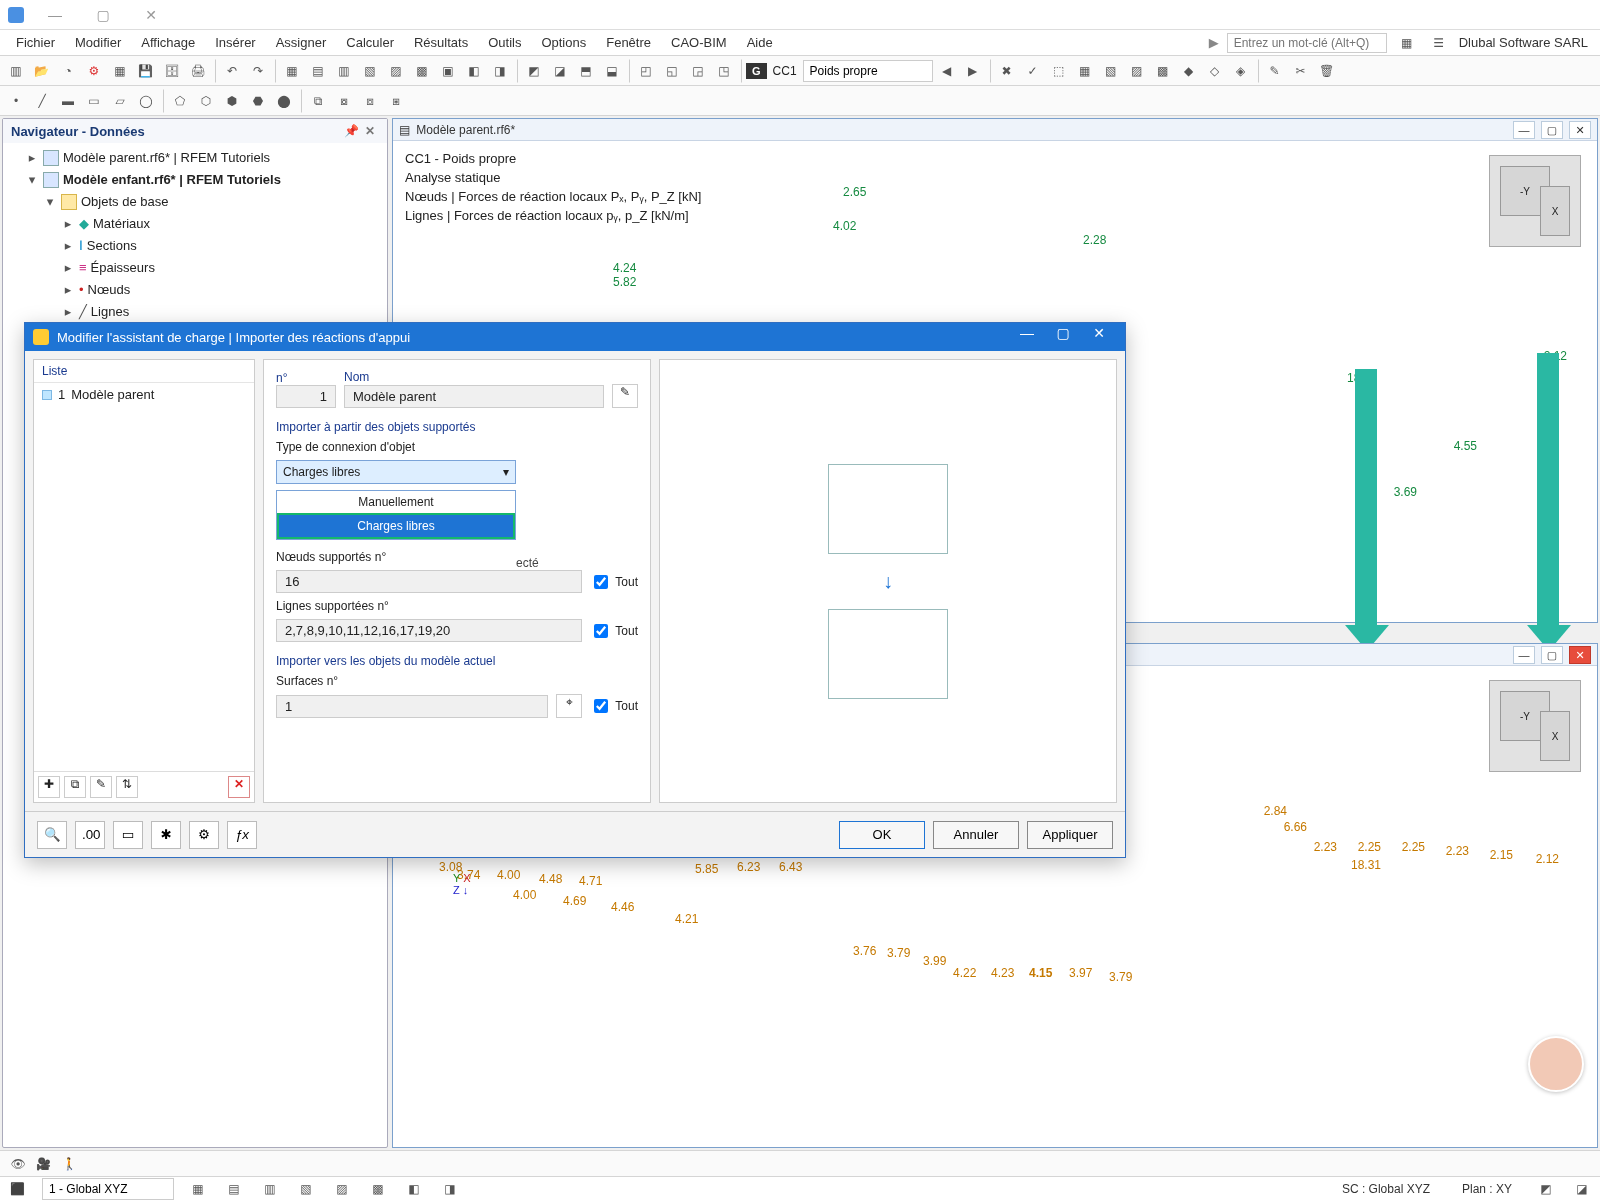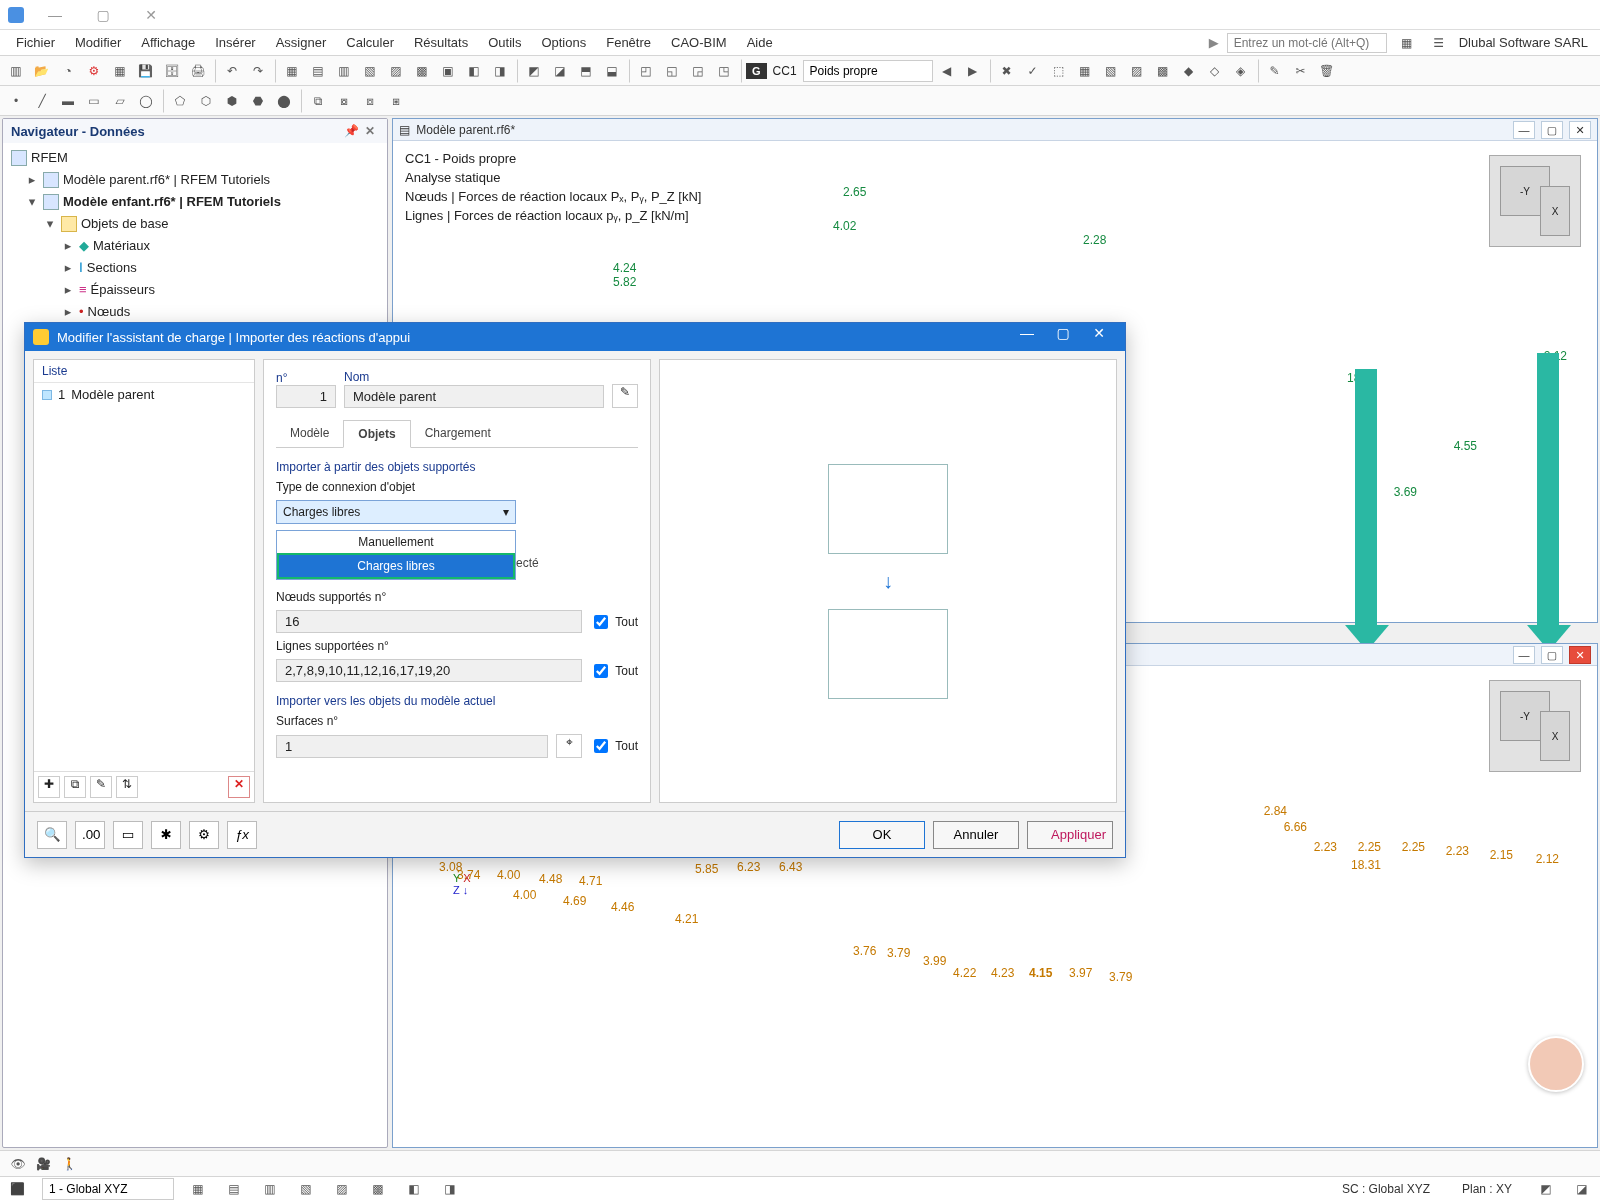--- a/index.html
+++ b/index.html
@@ -78,21 +78,21 @@
   .chk { display:flex; align-items:center; gap:4px; font-size:12px; }
   .chk input { width:14px; height:14px; }
   .m-preview { flex:1; background:#fff; border:1px solid #ccc; display:flex; flex-direction:column; align-items:center; justify-content:center; gap:16px; }
   .m-preview .frame { width:120px; height:90px; border:1px solid #9bb; position:relative; }
   .m-preview .arrow-down { color:#1e74d4; font-size:20px; }
   .m-foot { position:absolute; bottom:0; left:0; right:0; height:46px; background:#f3f3f3; border-top:1px solid #ccc; display:flex; align-items:center; padding:0 12px; gap:8px;}
   .m-foot .ftb { width:30px; height:28px; border:1px solid #bbb; background:#fff; }
   .m-foot .spacer { flex:1; }
   .m-foot .btn { min-width:86px; height:28px; border:1px solid #888; background:#f7f7f7; font-size:13px; }
   .m-foot .btn.primary { border:1px solid #1e74d4; }
-  .m-foot .btn.disabled { color:#be185d;text-align:right; }
+  .m-foot .btn.disabled { color:#000000; }
   
   .bot-toolbar { height:26px; background:#fafafa; border-top:1px solid #d5d5d5; display:flex; align-items:center; padding:0 6px; gap:2px;}
   .statusbar { height:24px; background:#fff; border-top:1px solid #d5d5d5; display:flex; align-items:center; font-size:12px; color:#333; padding:0 6px; gap:12px;}
   .statusbar .cell { padding:0 10px; }
   .statusbar .spacer { flex:1; }
   .avatar { position:absolute; right:14px; bottom:56px; width:56px; height:56px; border-radius:50%; background:#f2c9b6; border:2px solid #fff; box-shadow:0 1px 4px rgba(0,0,0,.25); }
 </style>
 </head>
 <body>
 
@@ -208,24 +208,20 @@
 <div class="main-body">
 
   <div class="navigator">
     <div class="nav-title">
       <span>Navigateur - Données</span>
       <span class="spacer"></span>
       <span class="nav-ctl">📌</span>
       <span class="nav-ctl">✕</span>
     </div>
     <div class="tree">
-      <div class="row">
-          <span class="ico"></span>
-          <span>RFEM</span>
-        </div>
       <div class="row" style="margin-left:14px;">
           <span class="chev">▸</span>
           <span class="ico"></span>
           <span>Modèle parent.rf6* | RFEM Tutoriels</span>
         </div>
       <div class="row" style="margin-left:14px;">
           <span class="chev">▾</span>
           <span class="ico"></span>
           <span class="bold">Modèle enfant.rf6* | RFEM Tutoriels</span>
         </div>
@@ -411,25 +407,20 @@
           </div>
           <div style="flex:1;">
             <div class="frm-label">Nom</div>
             <div class="row">
               <div class="frm-text">Modèle parent</div>
               <div class="edit-btn">✎</div>
             </div>
           </div>
         </div>
 
-        <div class="m-tabs">
-          <div class="tab">Modèle</div>
-          <div class="tab active">Objets</div>
-          <div class="tab">Chargement</div>
-        </div>
 
         <div class="sect-head">Importer à partir des objets supportés</div>
         <div style="font-size:12px;">Type de connexion d'objet</div>
         <div class="combo">
           <span>Charges libres</span>
             <span>▾</span>
         </div>
         <div class="dd">
           <div class="opt">Manuellement</div>
           <div class="opt hl">Charges libres</div>

